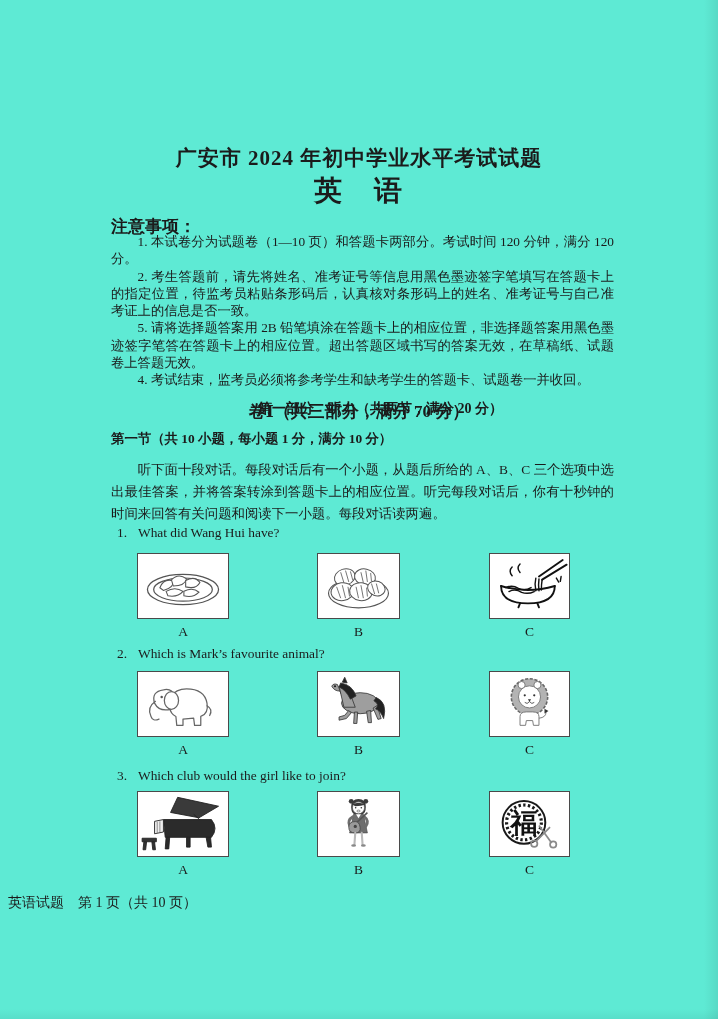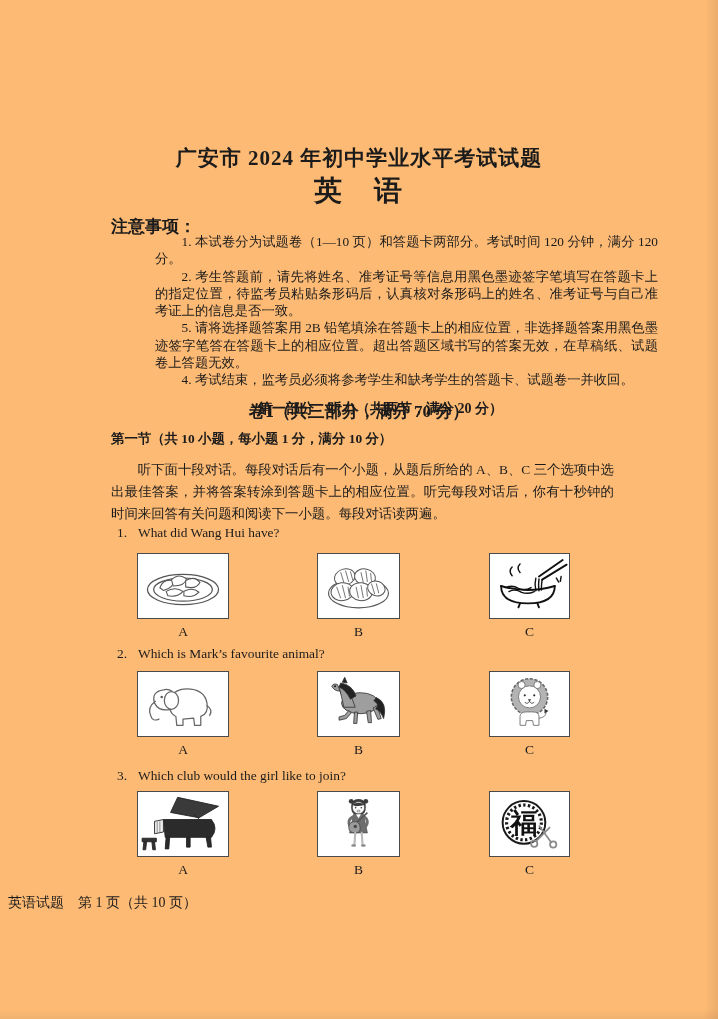--- a/index.html
+++ b/index.html
@@ -1,30 +1,30 @@
 <!DOCTYPE html>
 <html><head>
 <meta charset="utf-8">
 <style>
   * { margin:0; padding:0; box-sizing:border-box; }
   html,body { width:718px; }
   body { font-family:"Liberation Serif","DejaVu Serif",serif; color:#1b1b1b; background:#e9e9e7; }
-  .sheet { position:relative; width:718px; height:1019px; background:#fdba74; overflow:hidden; }
+  .sheet { position:relative; width:718px; height:1019px; background:#5eead4; overflow:hidden; }
   .edge-right { position:absolute; top:0; right:0; width:14px; height:100%;
     background:linear-gradient(to right, rgba(0,0,0,0), rgba(0,0,0,0.07)); pointer-events:none; }
   .edge-bottom { position:absolute; left:0; bottom:0; width:100%; height:10px;
     background:linear-gradient(to bottom, rgba(0,0,0,0), rgba(0,0,0,0.05)); pointer-events:none; }
 
   .title { position:absolute; top:144px; left:0; width:100%; text-align:center;
     font-size:21px; font-weight:bold; letter-spacing:1px; }
   .subject { position:absolute; top:172px; left:0; width:100%; text-align:center;
     font-size:28px; font-weight:bold; letter-spacing:2px; }
 
   .notice-heading { position:absolute; top:215px; left:111px; font-size:17px; font-weight:bold; }
-  .notice-body { position:absolute; top:233px; left:111px; width:503px;margin-left:44px; }
+  .notice-body { position:absolute; top:233px; left:111px; width:503px; }
   .notice-body p { font-size:13.3px; line-height:17.3px; text-indent:2em; text-align:justify; }
 
   .vol-heading { position:absolute; top:371px; left:0; width:100%; text-align:center;
     font-size:17px; font-weight:bold;margin-top:29px; }
   .part-heading { position:absolute; top:400px; left:0; width:100%; text-align:center;
     font-size:14px; font-weight:bold;padding-left:43px; }
   .sec-heading { position:absolute; top:430px; left:111px; font-size:13.4px; font-weight:bold; }
 
   .listen-instructions { position:absolute; top:451px; left:111px; width:503px;
     font-size:13.4px; line-height:22px; text-indent:2em; text-align:justify;margin-top:8px; }

